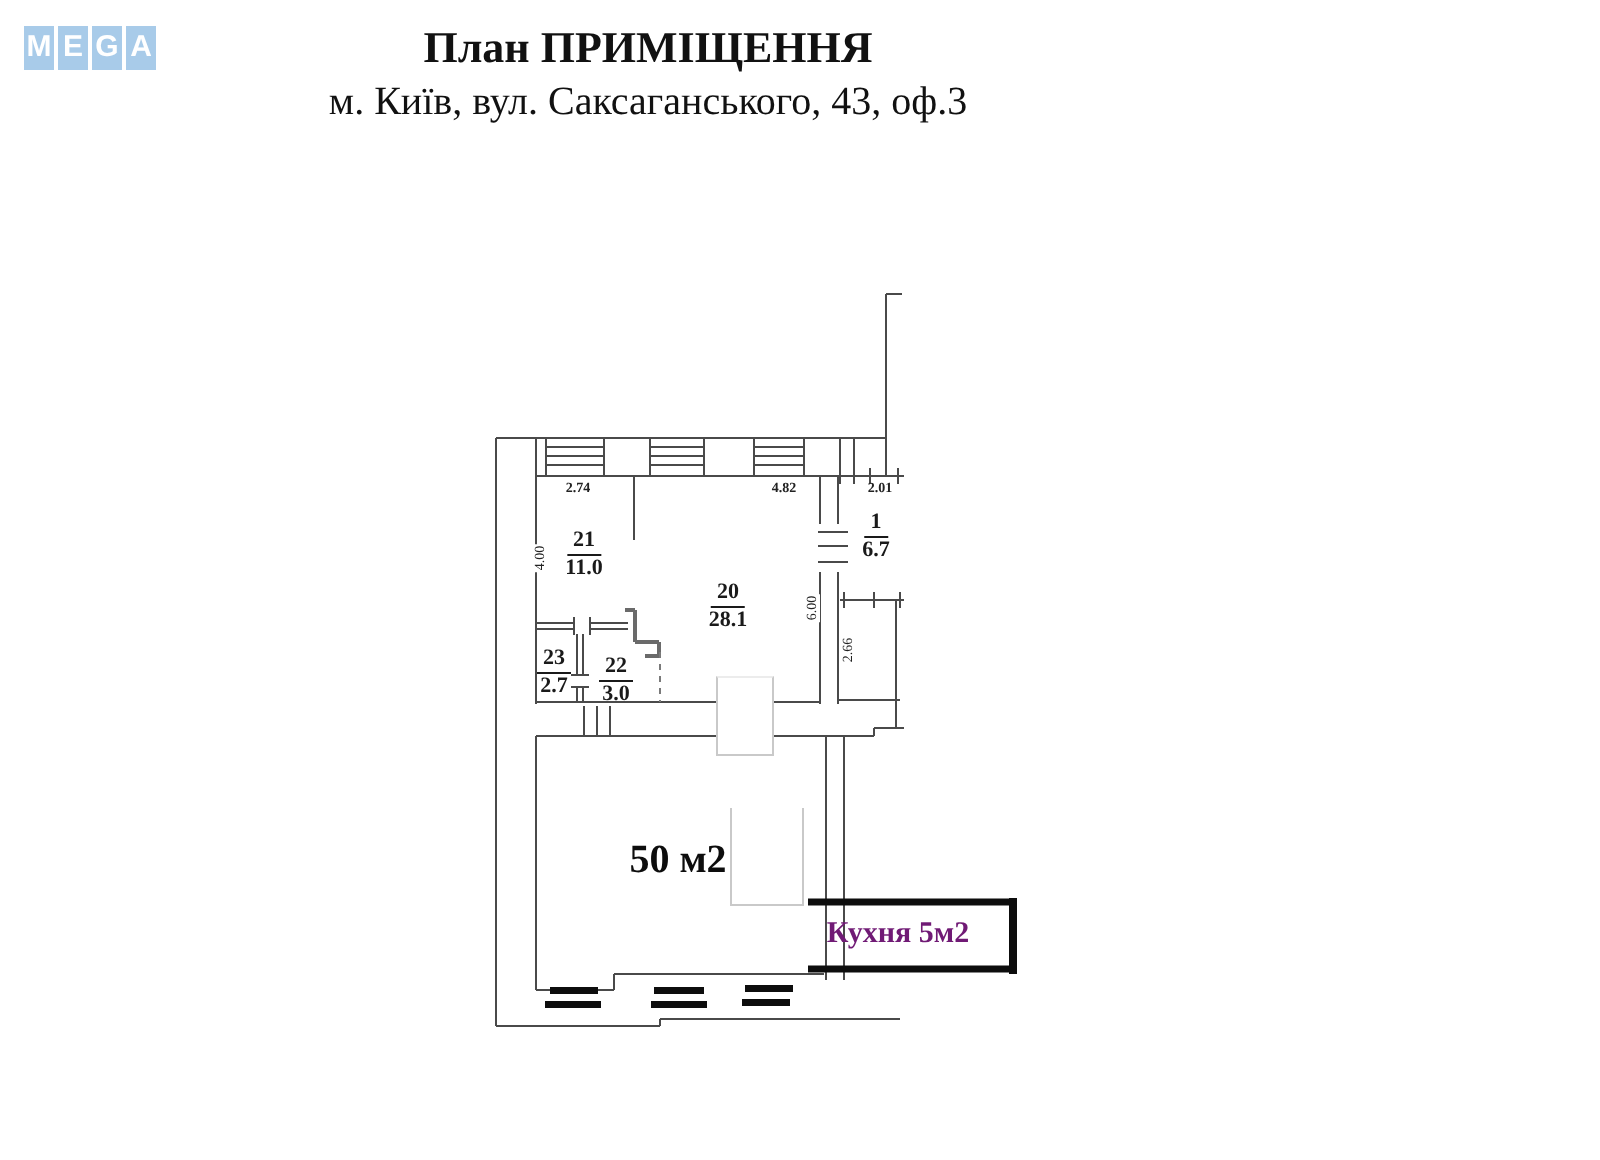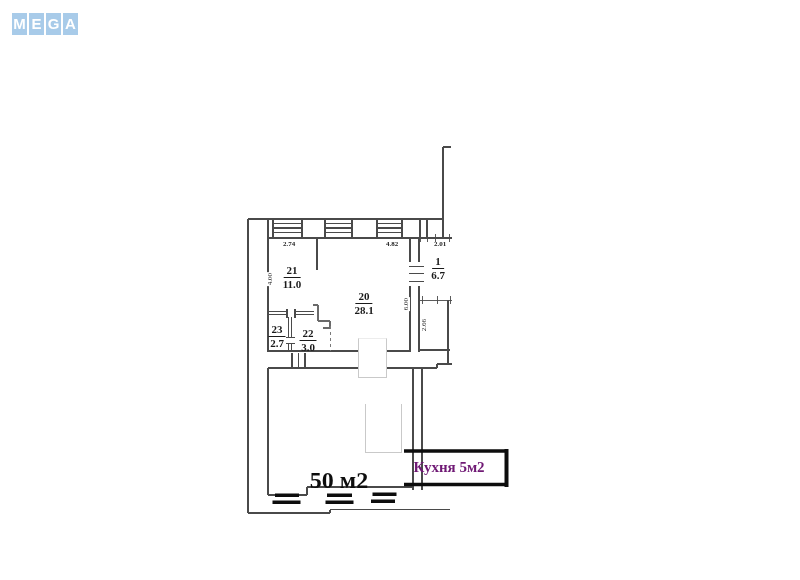--- a/index.html
+++ b/index.html
@@ -21,37 +21,41 @@
        border:1px solid #c9c9c9;border-top-color:#ececec;}
   .wr2{left:365px;top:404px;width:35px;height:48px;
        border-left:1px solid #c9c9c9;border-right:1px solid #c9c9c9;border-bottom:1px solid #c9c9c9;}
   .room-label{position:absolute;transform:translateX(-50%);text-align:center;
               font-weight:bold;font-size:11px;line-height:1.2;color:#1a1a1a;white-space:nowrap;}
   .room-label .num{display:inline-block;border-bottom:1px solid #1a1a1a;padding:0 3px;}
   .room-label .area{display:block;}
   .dim{position:absolute;transform:translateX(-50%);font-size:7px;color:#222;white-space:nowrap;font-weight:bold;}
   .dim-v{position:absolute;transform:translate(-50%,-50%) rotate(-90deg);font-size:7px;color:#222;
          background:#fff;padding:0 1px;white-space:nowrap;}
-  .big-area{position:absolute;transform:translateX(-50%);font-weight:bold;font-size:24px;
-            color:#0d0d0d;white-space:nowrap;margin-top:48px;}
+  .big-area{position:absolute;transform:translateX(-50%);font-weight:bold;font-size:20px;
+            color:#0d0d0d;white-space:nowrap;}
   .kitchen-label{position:absolute;transform:translateX(-50%);font-weight:bold;font-size:15px;
                  color:#701a75;white-space:nowrap;}
 </style>
 </head>
 <body>
 
 <div class="page">
 
   <div class="logo">
     <span class="tile">M</span>
     <span class="tile">E</span>
     <span class="tile">G</span>
     <span class="tile">A</span>
   </div>
 
+  <div class="header">
+    <div class="title">План ПРИМІЩЕННЯ</div>
+    <div class="subtitle">м. Київ, вул. Саксаганського, 43, оф.3</div>
+  </div>
 
   <div class="plan">
 
     <svg width="800" height="580" viewBox="0 0 800 580">
 
       <g stroke="#4a4a4a" stroke-width="1.2" fill="none" shape-rendering="crispEdges">
         <path d="M443,147 h8 M443,147 V219
                  M248,219 H443
                  M248,219 V513
                  M248,513 H330 M330,509.5 V513 M330,509.5 H450"></path>

